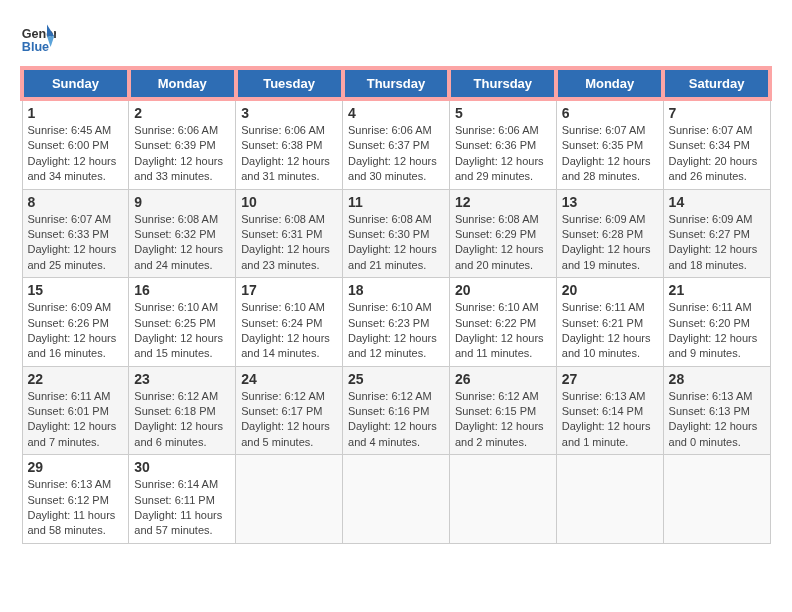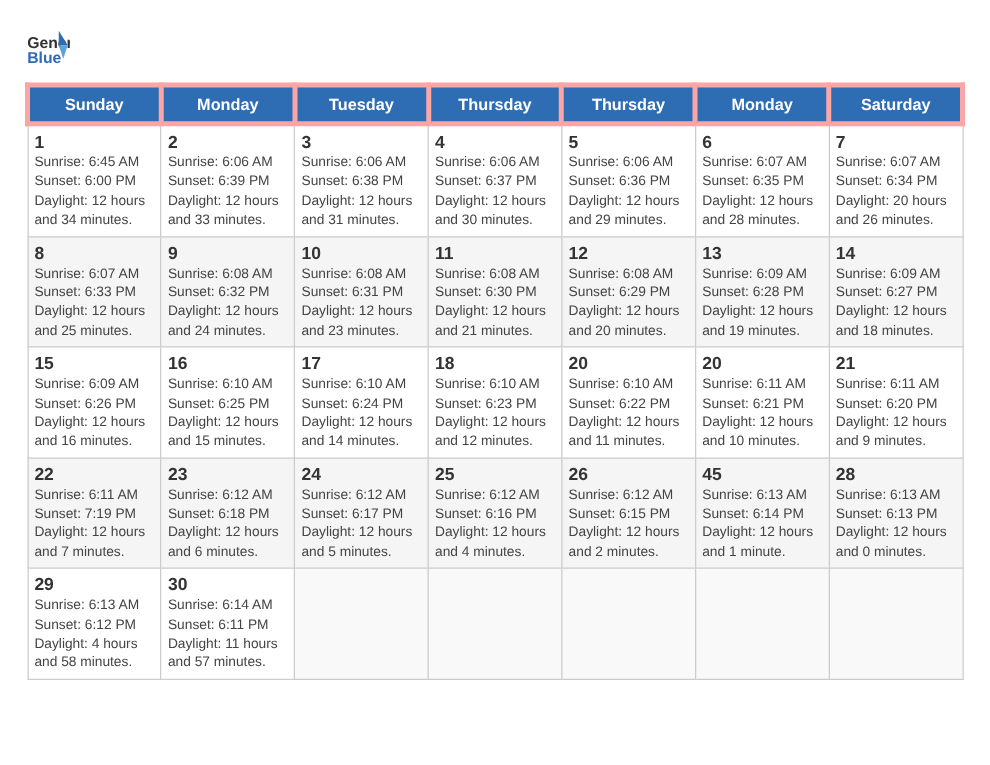--- a/index.html
+++ b/index.html
@@ -280,21 +280,21 @@
           <div>Sunset: 6:20 PM</div>
           <div>Daylight: 12 hours and 9 minutes.</div>
         </div>
       </td>
       </tr>
       <tr>
         <td>
         <span class="day-number">22</span>
         <div class="day-info">
           <div>Sunrise: 6:11 AM</div>
-          <div>Sunset: 7:19 PM</div>
+          <div>Sunset: 6:01 PM</div>
           <div>Daylight: 12 hours and 7 minutes.</div>
         </div>
       </td>
         <td>
         <span class="day-number">23</span>
         <div class="day-info">
           <div>Sunrise: 6:12 AM</div>
           <div>Sunset: 6:18 PM</div>
           <div>Daylight: 12 hours and 6 minutes.</div>
         </div>
@@ -317,21 +317,21 @@
       </td>
         <td>
         <span class="day-number">26</span>
         <div class="day-info">
           <div>Sunrise: 6:12 AM</div>
           <div>Sunset: 6:15 PM</div>
           <div>Daylight: 12 hours and 2 minutes.</div>
         </div>
       </td>
         <td>
-        <span class="day-number">45</span>
+        <span class="day-number">27</span>
         <div class="day-info">
           <div>Sunrise: 6:13 AM</div>
           <div>Sunset: 6:14 PM</div>
           <div>Daylight: 12 hours and 1 minute.</div>
         </div>
       </td>
         <td>
         <span class="day-number">28</span>
         <div class="day-info">
           <div>Sunrise: 6:13 AM</div>
@@ -339,21 +339,21 @@
           <div>Daylight: 12 hours and 0 minutes.</div>
         </div>
       </td>
       </tr>
       <tr>
         <td>
         <span class="day-number">29</span>
         <div class="day-info">
           <div>Sunrise: 6:13 AM</div>
           <div>Sunset: 6:12 PM</div>
-          <div>Daylight: 4 hours and 58 minutes.</div>
+          <div>Daylight: 11 hours and 58 minutes.</div>
         </div>
       </td>
         <td>
         <span class="day-number">30</span>
         <div class="day-info">
           <div>Sunrise: 6:14 AM</div>
           <div>Sunset: 6:11 PM</div>
           <div>Daylight: 11 hours and 57 minutes.</div>
         </div>
       </td>

